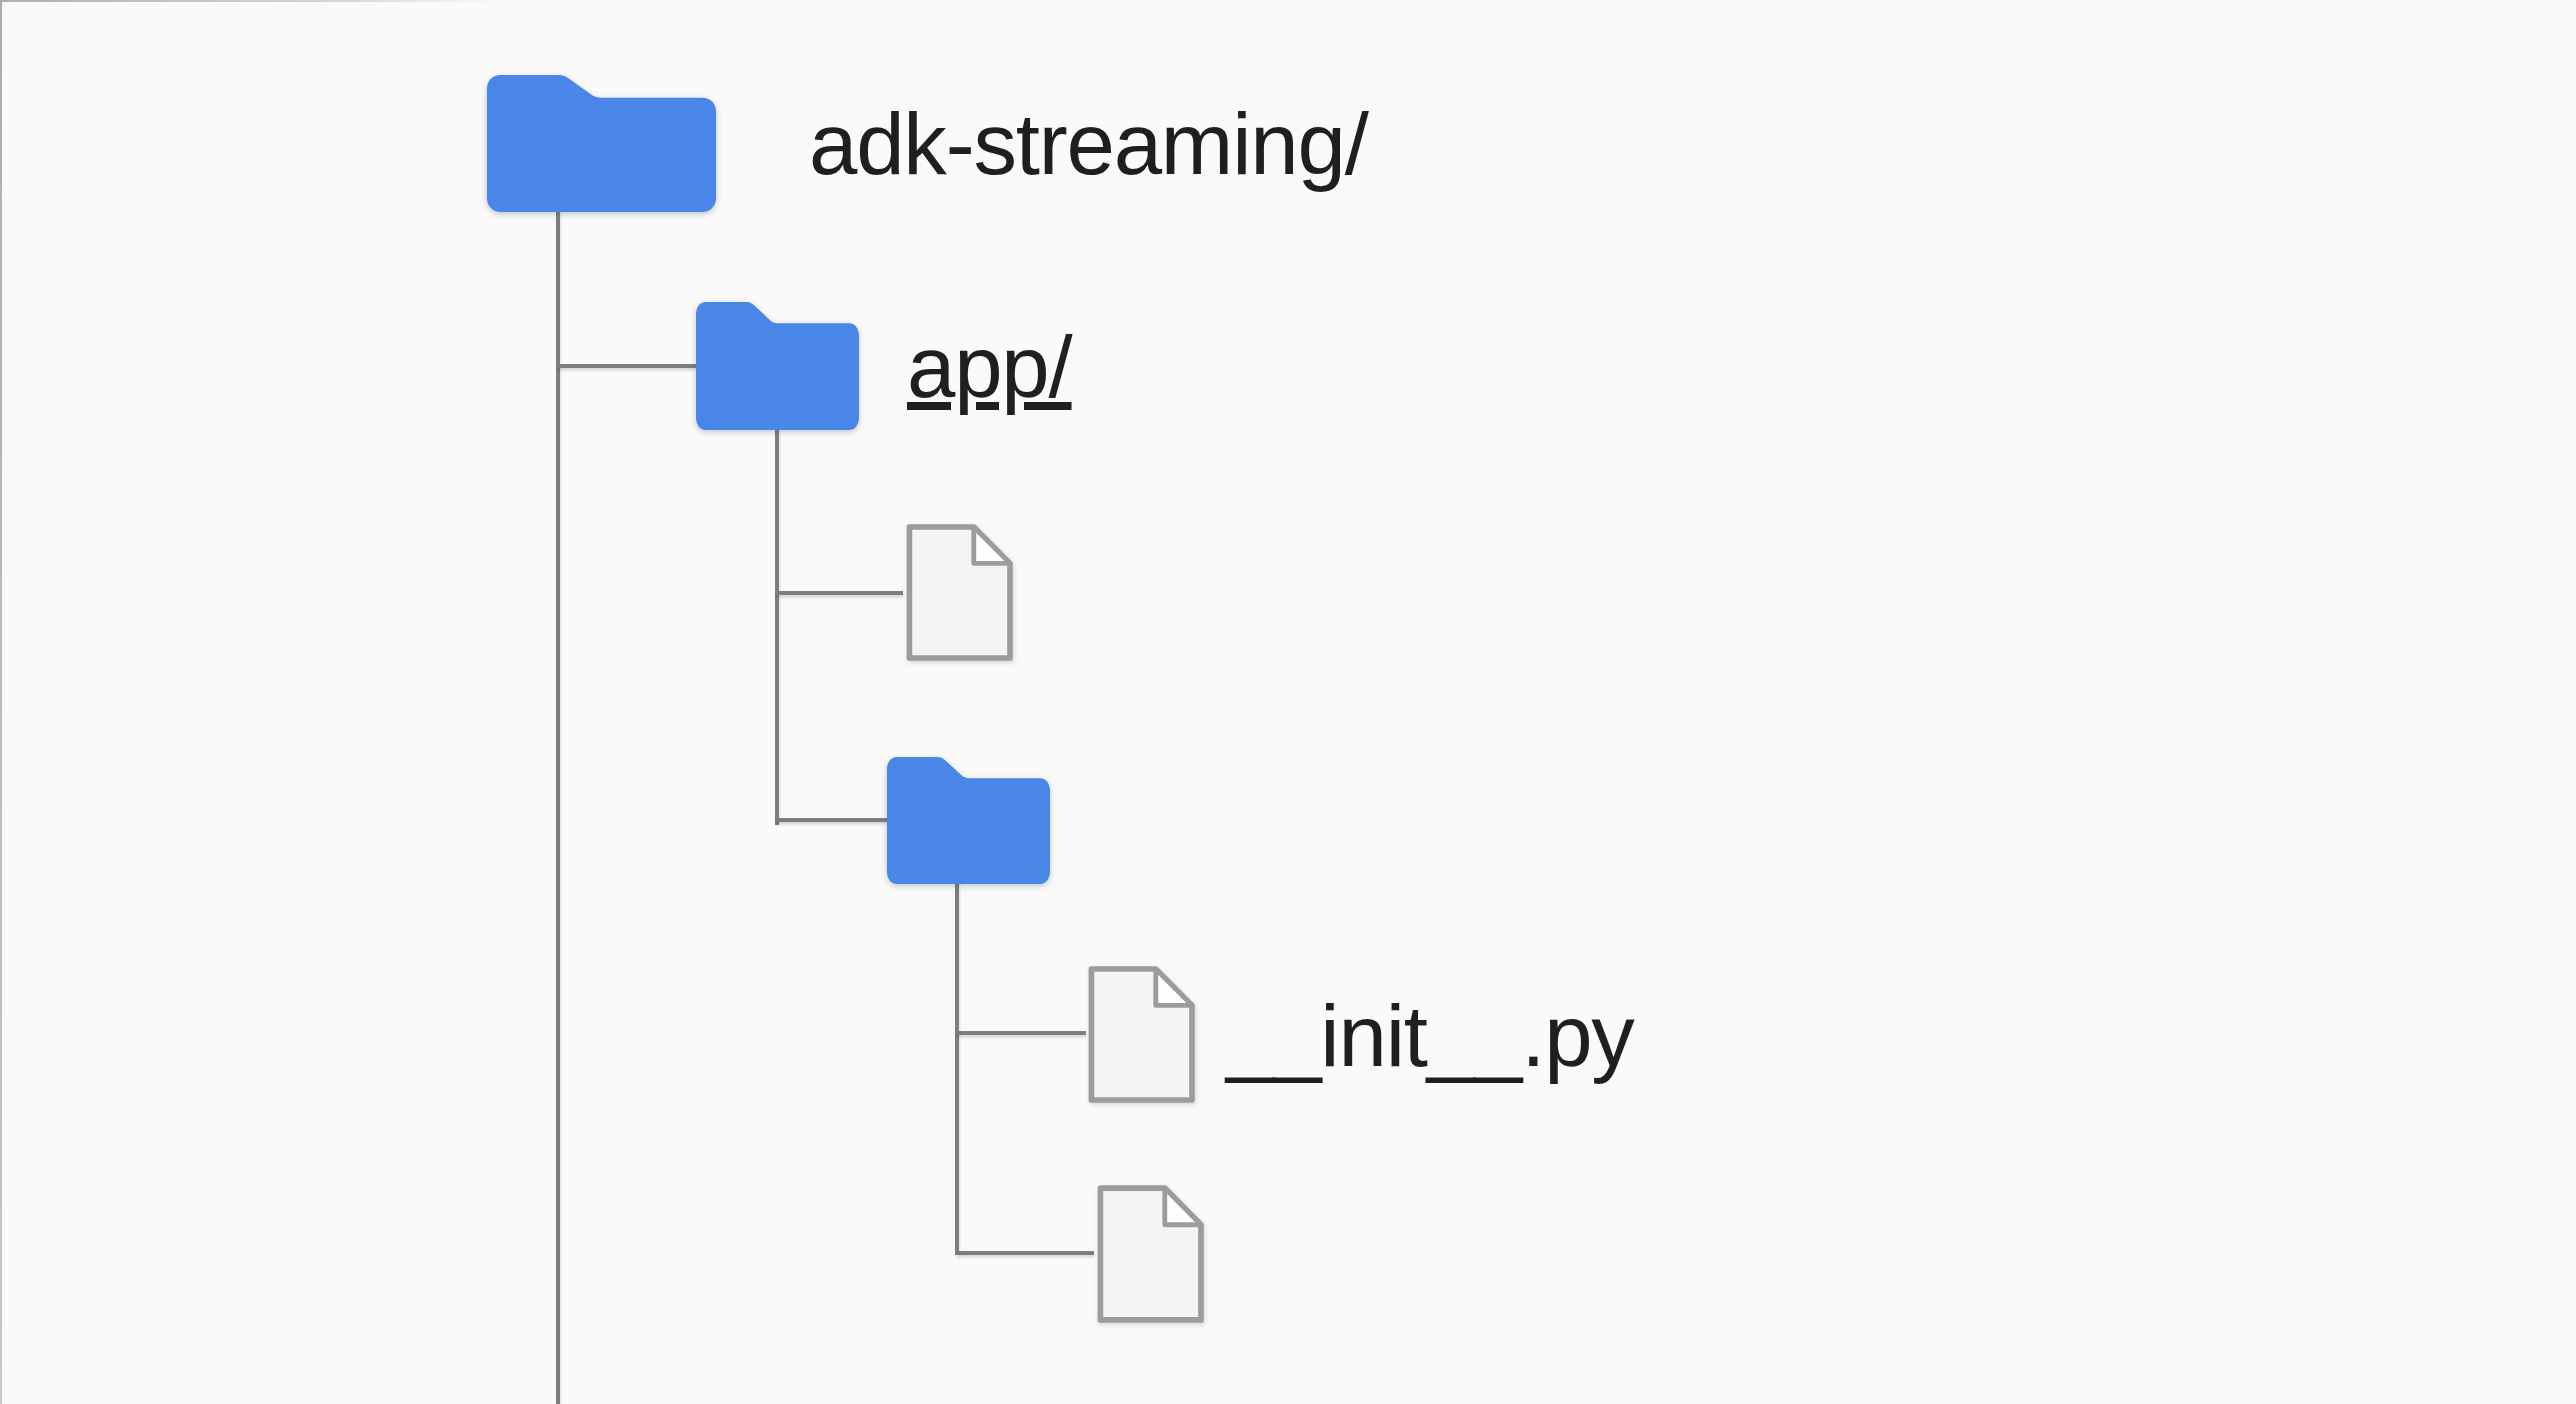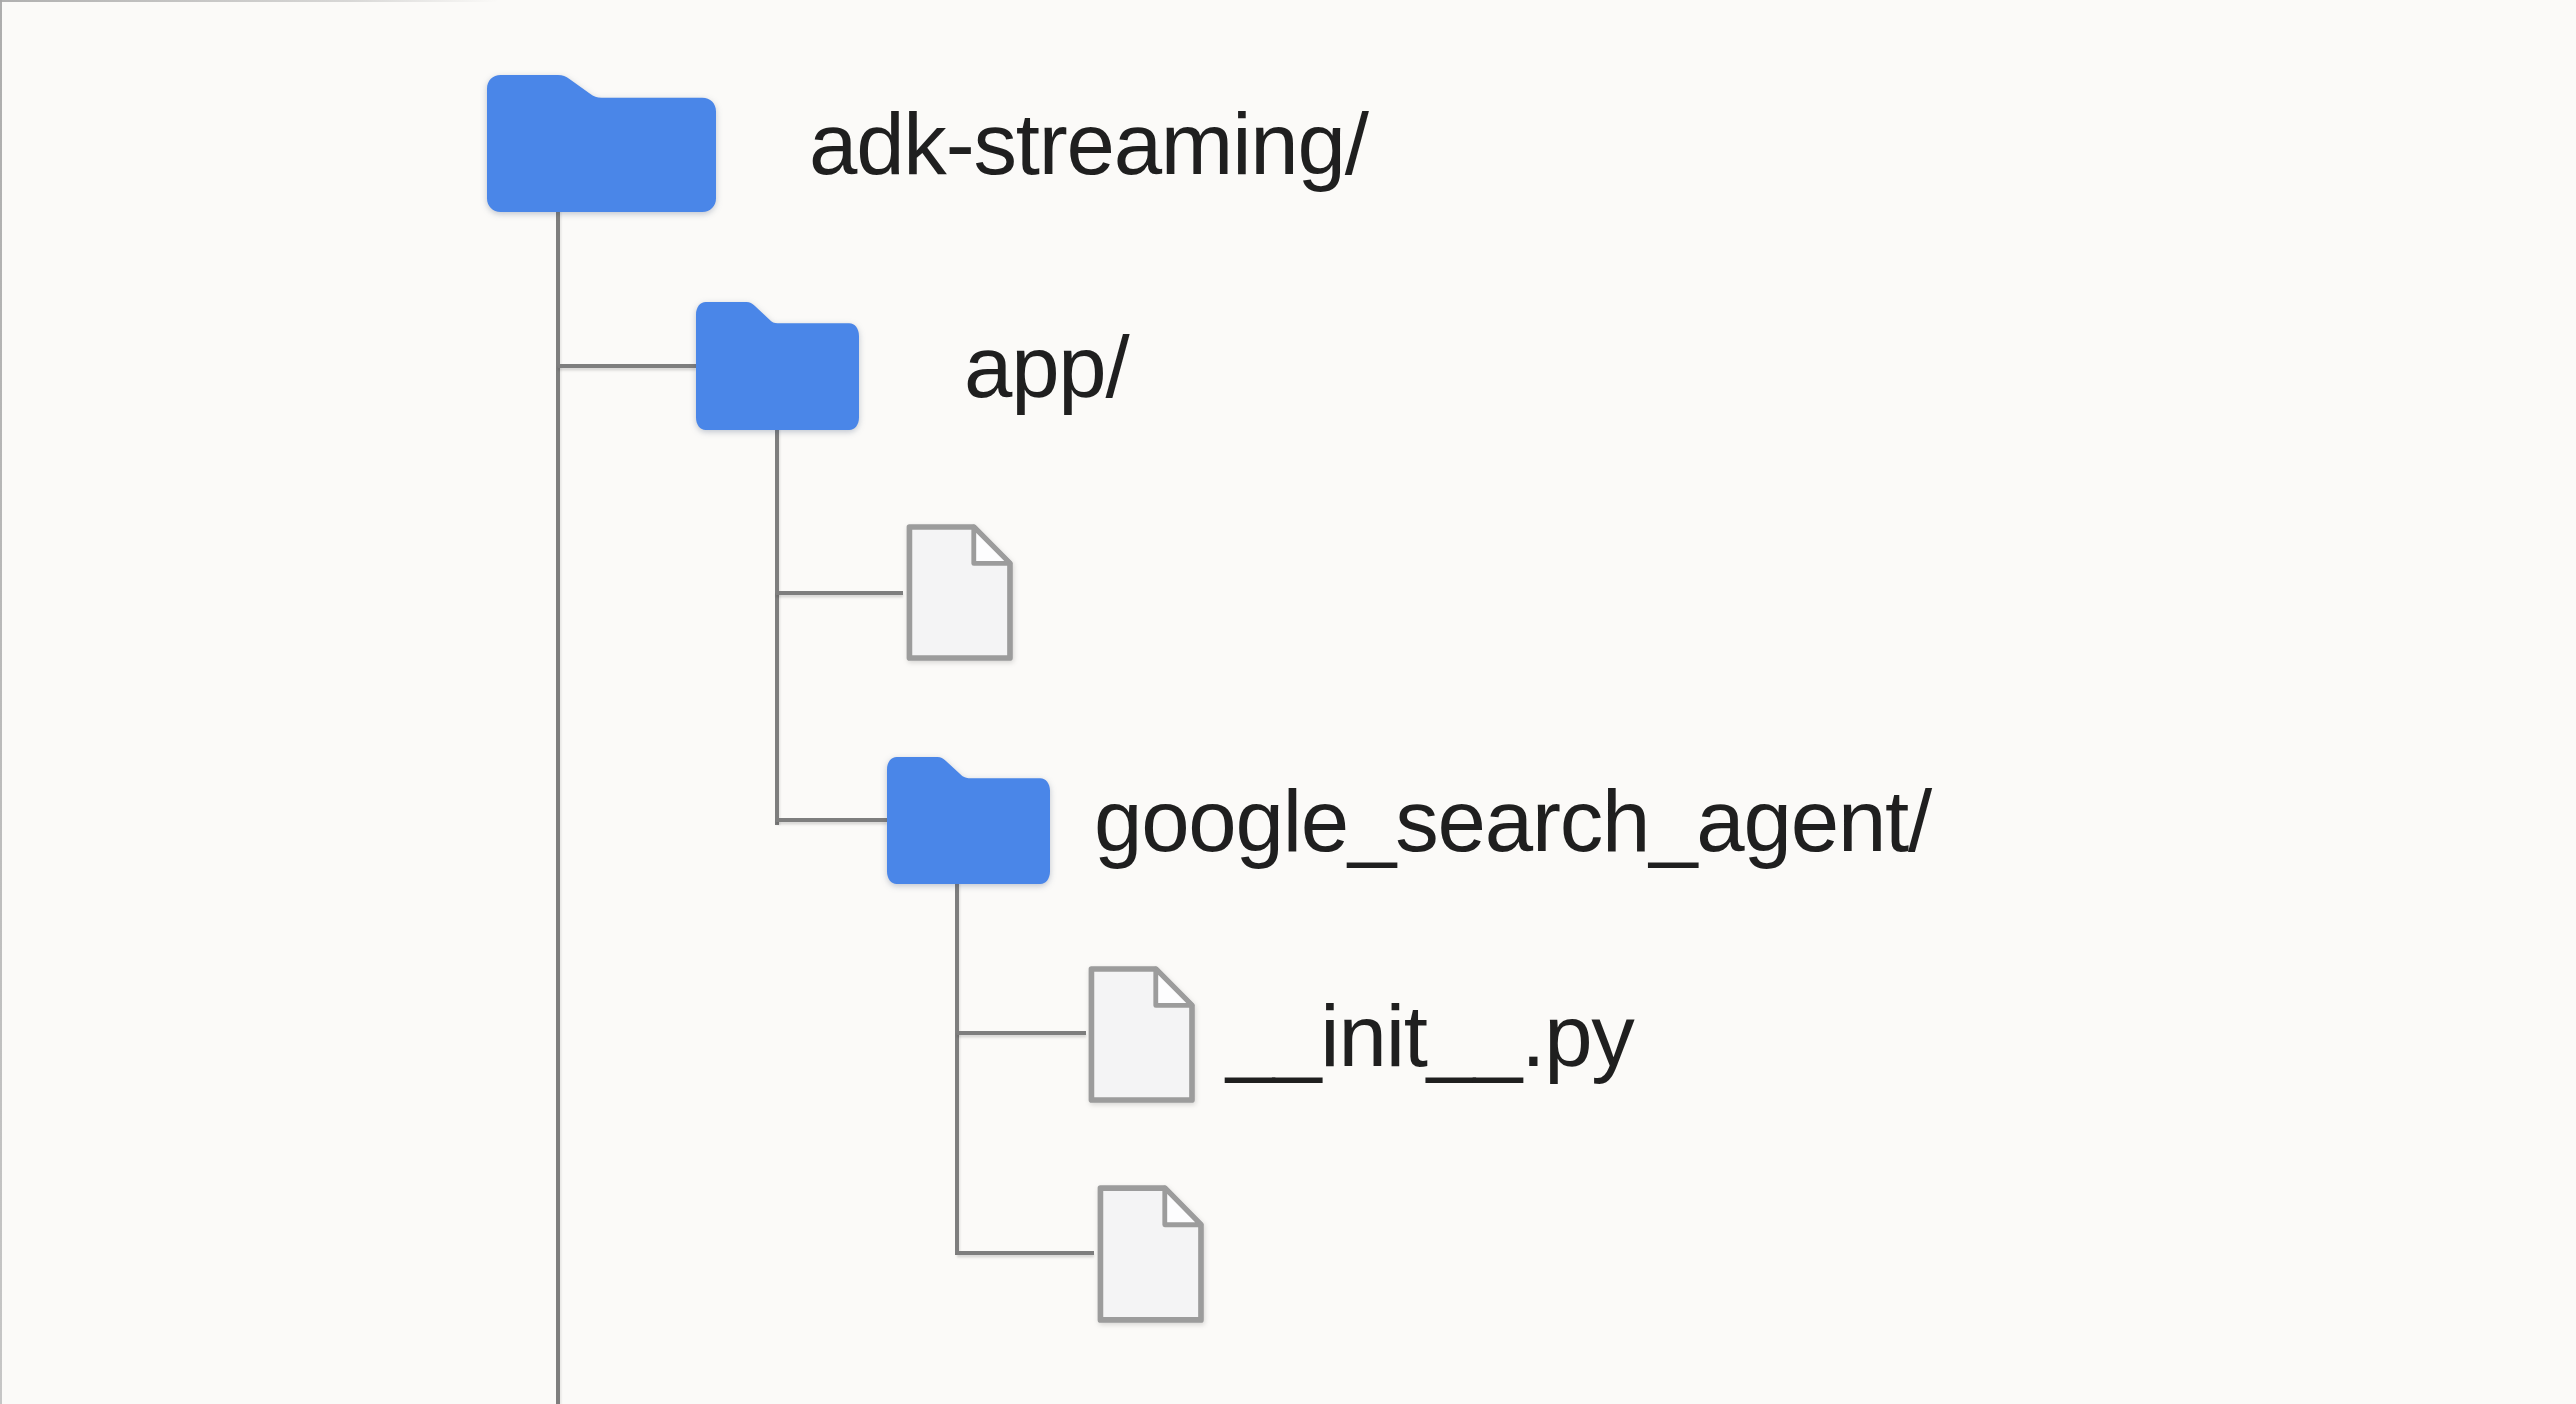--- a/index.html
+++ b/index.html
@@ -93,31 +93,30 @@
   <div class="line h" style="left:957px; top:1251px; width:137px;"></div>
 
   <svg class="icon folder-svg" style="left:487px; top:75px;" width="229" height="137" viewBox="0 0 200 120" preserveAspectRatio="none">
     <path d="M12 0 H62 C66 0 69 1.2 72 3.6 L90 16.4 C93 18.8 96 20 100 20 H188 C195 20 200 25 200 32 V108 C200 115 195 120 188 120 H12 C5 120 0 115 0 108 V12 C0 5 5 0 12 0 Z" fill="#4a86e8"></path>
   </svg>
   <div class="label" style="left:809px; top:91px;">adk-streaming/</div>
 
   <svg class="icon folder-svg" style="left:696px; top:302px;" width="163" height="128" viewBox="0 0 200 120" preserveAspectRatio="none">
     <path d="M12 0 H62 C66 0 69 1.2 72 3.6 L90 16.4 C93 18.8 96 20 100 20 H188 C195 20 200 25 200 32 V108 C200 115 195 120 188 120 H12 C5 120 0 115 0 108 V12 C0 5 5 0 12 0 Z" fill="#4a86e8"></path>
   </svg>
-  <div class="label" style="left:964px; top:314px;">app/</div>
+  <div class="label" style="left:907px; top:314px;text-decoration:underline;">app/</div>
 
   <svg class="icon file-svg" style="left:903px; top:523px;" width="111" height="139" viewBox="0 0 138 172" preserveAspectRatio="none">
     <path class="file-page" stroke-width="7" stroke-linejoin="round" d="M8 5 H88 L133 50 V167 H8 Z" stroke="#9c9c9c"></path>
     <path class="file-flap" stroke-width="6" stroke-linejoin="round" d="M88 5 V50 H133 Z" stroke="#9c9c9c"></path>
   </svg>
 
   <svg class="icon folder-svg" style="left:887px; top:757px;" width="163" height="127" viewBox="0 0 200 120" preserveAspectRatio="none">
     <path d="M12 0 H62 C66 0 69 1.2 72 3.6 L90 16.4 C93 18.8 96 20 100 20 H188 C195 20 200 25 200 32 V108 C200 115 195 120 188 120 H12 C5 120 0 115 0 108 V12 C0 5 5 0 12 0 Z" fill="#4a86e8"></path>
   </svg>
-  <div class="label" style="left:1094px; top:768px;">google_search_agent/</div>
 
   <svg class="icon file-svg" style="left:1085px; top:965px;" width="111" height="139" viewBox="0 0 138 172" preserveAspectRatio="none">
     <path class="file-page" stroke-width="7" stroke-linejoin="round" d="M8 5 H88 L133 50 V167 H8 Z" stroke="#9c9c9c"></path>
     <path class="file-flap" stroke-width="6" stroke-linejoin="round" d="M88 5 V50 H133 Z" stroke="#9c9c9c"></path>
   </svg>
   <div class="label" style="left:1226px; top:983px;">__init__.py</div>
 
   <svg class="icon file-svg" style="left:1094px; top:1184px;" width="111" height="140" viewBox="0 0 138 172" preserveAspectRatio="none">
     <path class="file-page" stroke-width="7" stroke-linejoin="round" d="M8 5 H88 L133 50 V167 H8 Z" stroke="#9c9c9c"></path>
     <path class="file-flap" stroke-width="6" stroke-linejoin="round" d="M88 5 V50 H133 Z" stroke="#9c9c9c"></path>

